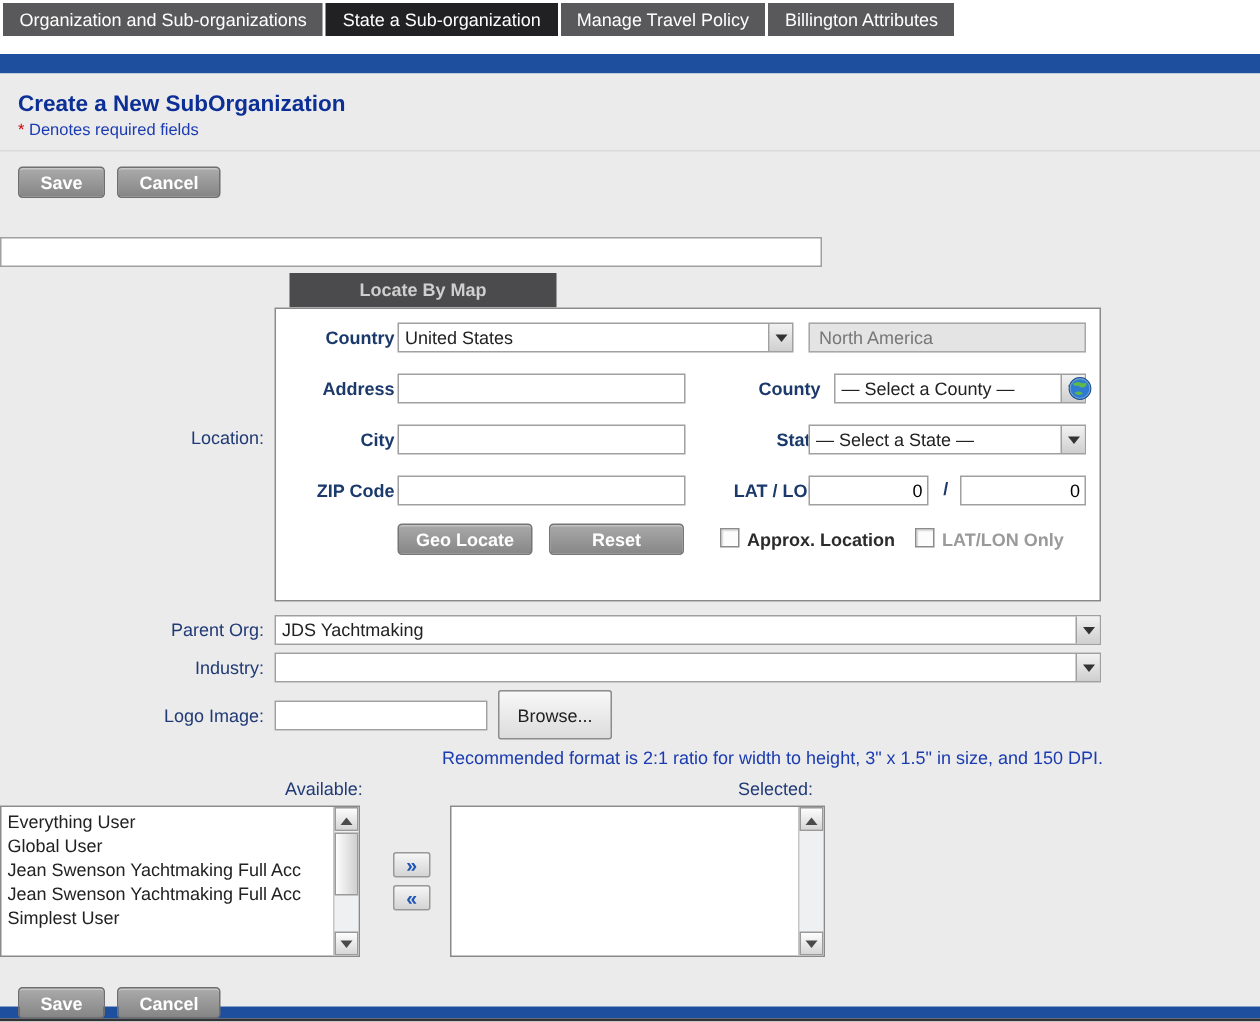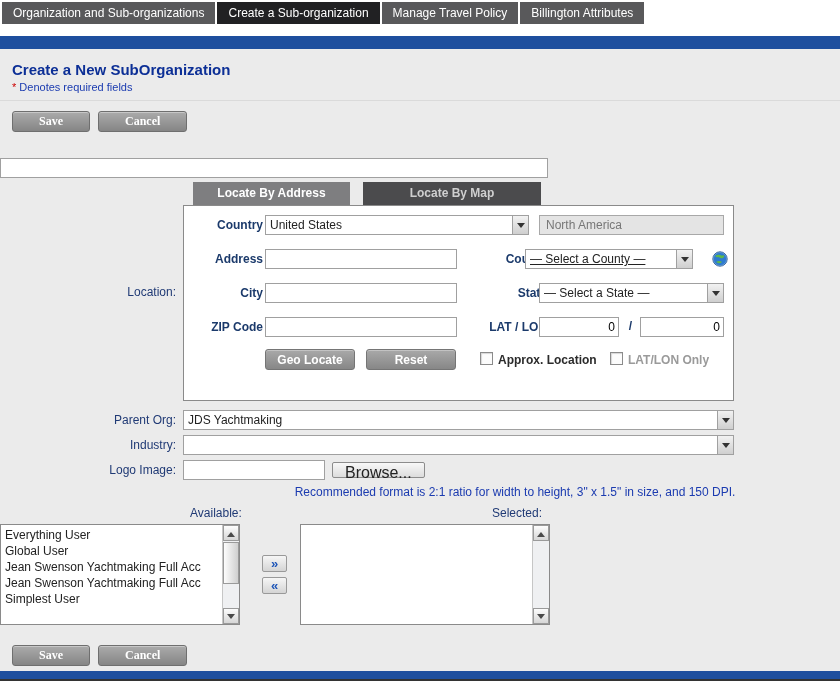--- a/index.html
+++ b/index.html
@@ -17,23 +17,23 @@
   
   .content { height:622px; background:#ebebeb; }
   .page-header { padding:12px 0 7px 12px; border-bottom:1px solid #dadada; }
   .page-title { font-size:15px; font-weight:bold; color:#0c2f96; margin-bottom:3px; }
   .required-note { font-size:11px; color:#1b3bb0; }
   .red { color:#cc0000; }
 
   .btn-row { margin:10px 0 0 12px; display:flex; gap:8px; }
   .btn-row.bottom { margin-top:20px; }
   .gbtn { background:linear-gradient(#ababab,#858585); border:1px solid #6f6f6f; border-radius:3px;
-          color:#fff; font-weight:bold; font-size:12px; height:21px; padding:0 26px;
+          color:#fff; font-weight:bold; font-size:12px; height:21px; padding:0 14px;
           box-shadow: inset 0 1px 0 rgba(255,255,255,.35); cursor:pointer;
-          font-family:Liberation Serif, serif; }
+          font-family:Liberation Sans, sans-serif; }
 
   .form { margin-top:26px; }
   .frow { display:flex; align-items:center; }
   .flabel { width:183px; padding-right:7px; text-align:right; color:#203a75; flex-shrink:0; }
 
   .tinput { height:20px; border:1px solid #a0a0a0; background:#fff; font-size:12px;
             padding:1px 3px; font-family:"Liberation Sans","DejaVu Sans",sans-serif; }
   .name-input { width:548px; }
 
   
@@ -67,21 +67,21 @@
   .cb-label.dark { color:#2b2b2b; }
   .cb-label.gray { color:#9a9a9a; }
   .globe-btn { position:absolute; width:16px; height:16px; border:0; background:transparent; padding:0; cursor:pointer; }
   .num { text-align:right; }
   .slash { position:absolute; font-weight:bold; color:#1b3a6b; }
 
   
   .parent-row, .industry-row, .logo-row { margin-bottom:5px; }
   .wide-dd { width:551px; height:20px; }
   .logo-input { width:142px; }
-  .osbtn { margin-left:7px; height:16px; padding:1px 12px; font-size:16px; color:#222;
+  .osbtn { margin-left:7px; height:33px; padding:1px 12px; font-size:12px; color:#222;
            background:linear-gradient(#f8f8f8,#dcdcdc); border:1px solid #8c8c8c; border-radius:2px;
            cursor:pointer; font-family:"Liberation Sans","DejaVu Sans",sans-serif; }
   .note { margin:3px 0 7px 190px; color:#1b3bb0; font-size:12px;text-align:center; }
 
   .list-headers { position:relative; height:16px; margin-bottom:2px; color:#203a75; }
   .avail-h { position:absolute; left:190px; }
   .sel-h { position:absolute; left:492px; }
 
   .list-box { position:relative; background:#fff; border:1px solid #8a8a8a; height:101px; overflow:hidden; }
   .list-box.available { width:240px; }
@@ -116,21 +116,21 @@
   .p-r4l { top:114px; } .p-r4f { top:111px; }
   .abs { position:absolute; }
 </style>
 </head>
 <body>
 
 <div>
 
   <div class="tabbar">
     <div class="tab">Organization and Sub-organizations</div>
-    <div class="tab active">Create a Sub-organization</div>
+    <div class="tab active">State a Sub-organization</div>
     <div class="tab">Manage Travel Policy</div>
     <div class="tab">Billington Attributes</div>
   </div>
   <div class="white-gap"></div>
   <div class="blue-bar"></div>
 
   <div class="content">
 
     <div class="page-header">
       <div class="page-title">Create a New SubOrganization</div>
@@ -148,38 +148,37 @@
     <div class="form">
 
       <div class="frow name-row">
         <input type="text" class="tinput name-input" value="" style="">
       </div>
 
       <div class="frow loc-row-outer">
         <div class="flabel">Location:</div>
         <div class="loc-widget">
           <div class="loc-tabs">
-            <div class="loc-tab active">Locate By Address</div>
             <div class="loc-tab inactive">Locate By Map</div>
           </div>
           <div class="loc-body">
 
             <div class="ll p-r1l">Country</div>
             <div class="dd abs p-r1f" style="left:81px; width:264px;">
               <span class="dd-text">United States</span>
               <span class="dd-btn">
                   <span class="tri-down"></span>
                 </span>
             </div>
             <div class="ro-field abs p-r1f" style="left:355px; width:185px;">North America</div>
 
             <div class="ll p-r2l">Address</div>
             <input type="text" class="tinput abs p-r2f" style="left: 81px; width: 192px;" value="">
             <div class="lr p-r2l">County</div>
-            <div class="dd abs p-r2f" style="left:341px; width:168px;text-decoration:underline;">
+            <div class="dd abs p-r2f" style="left:372px; width:168px;">
               <span class="dd-text">— Select a County —</span>
               <span class="dd-btn">
                   <span class="tri-down"></span>
                 </span>
             </div>
             <button class="globe-btn" style="left:528px; top:45px;">
               <svg width="16" height="16" viewBox="0 0 16 16">
                 <circle cx="8" cy="8" r="7.2" fill="#2e7bd0" stroke="#1a4f8a" stroke-width="0.8"></circle>
                 <path d="M3 5 Q6 3 8 4 Q11 5 12 4 Q13 6 11 7 Q8 8 7 6 Q5 7 3 5Z" fill="#5fb84a"></path>
                 <path d="M4 11 Q7 9 10 11 Q8 13 6 12 Z" fill="#5fb84a"></path>

